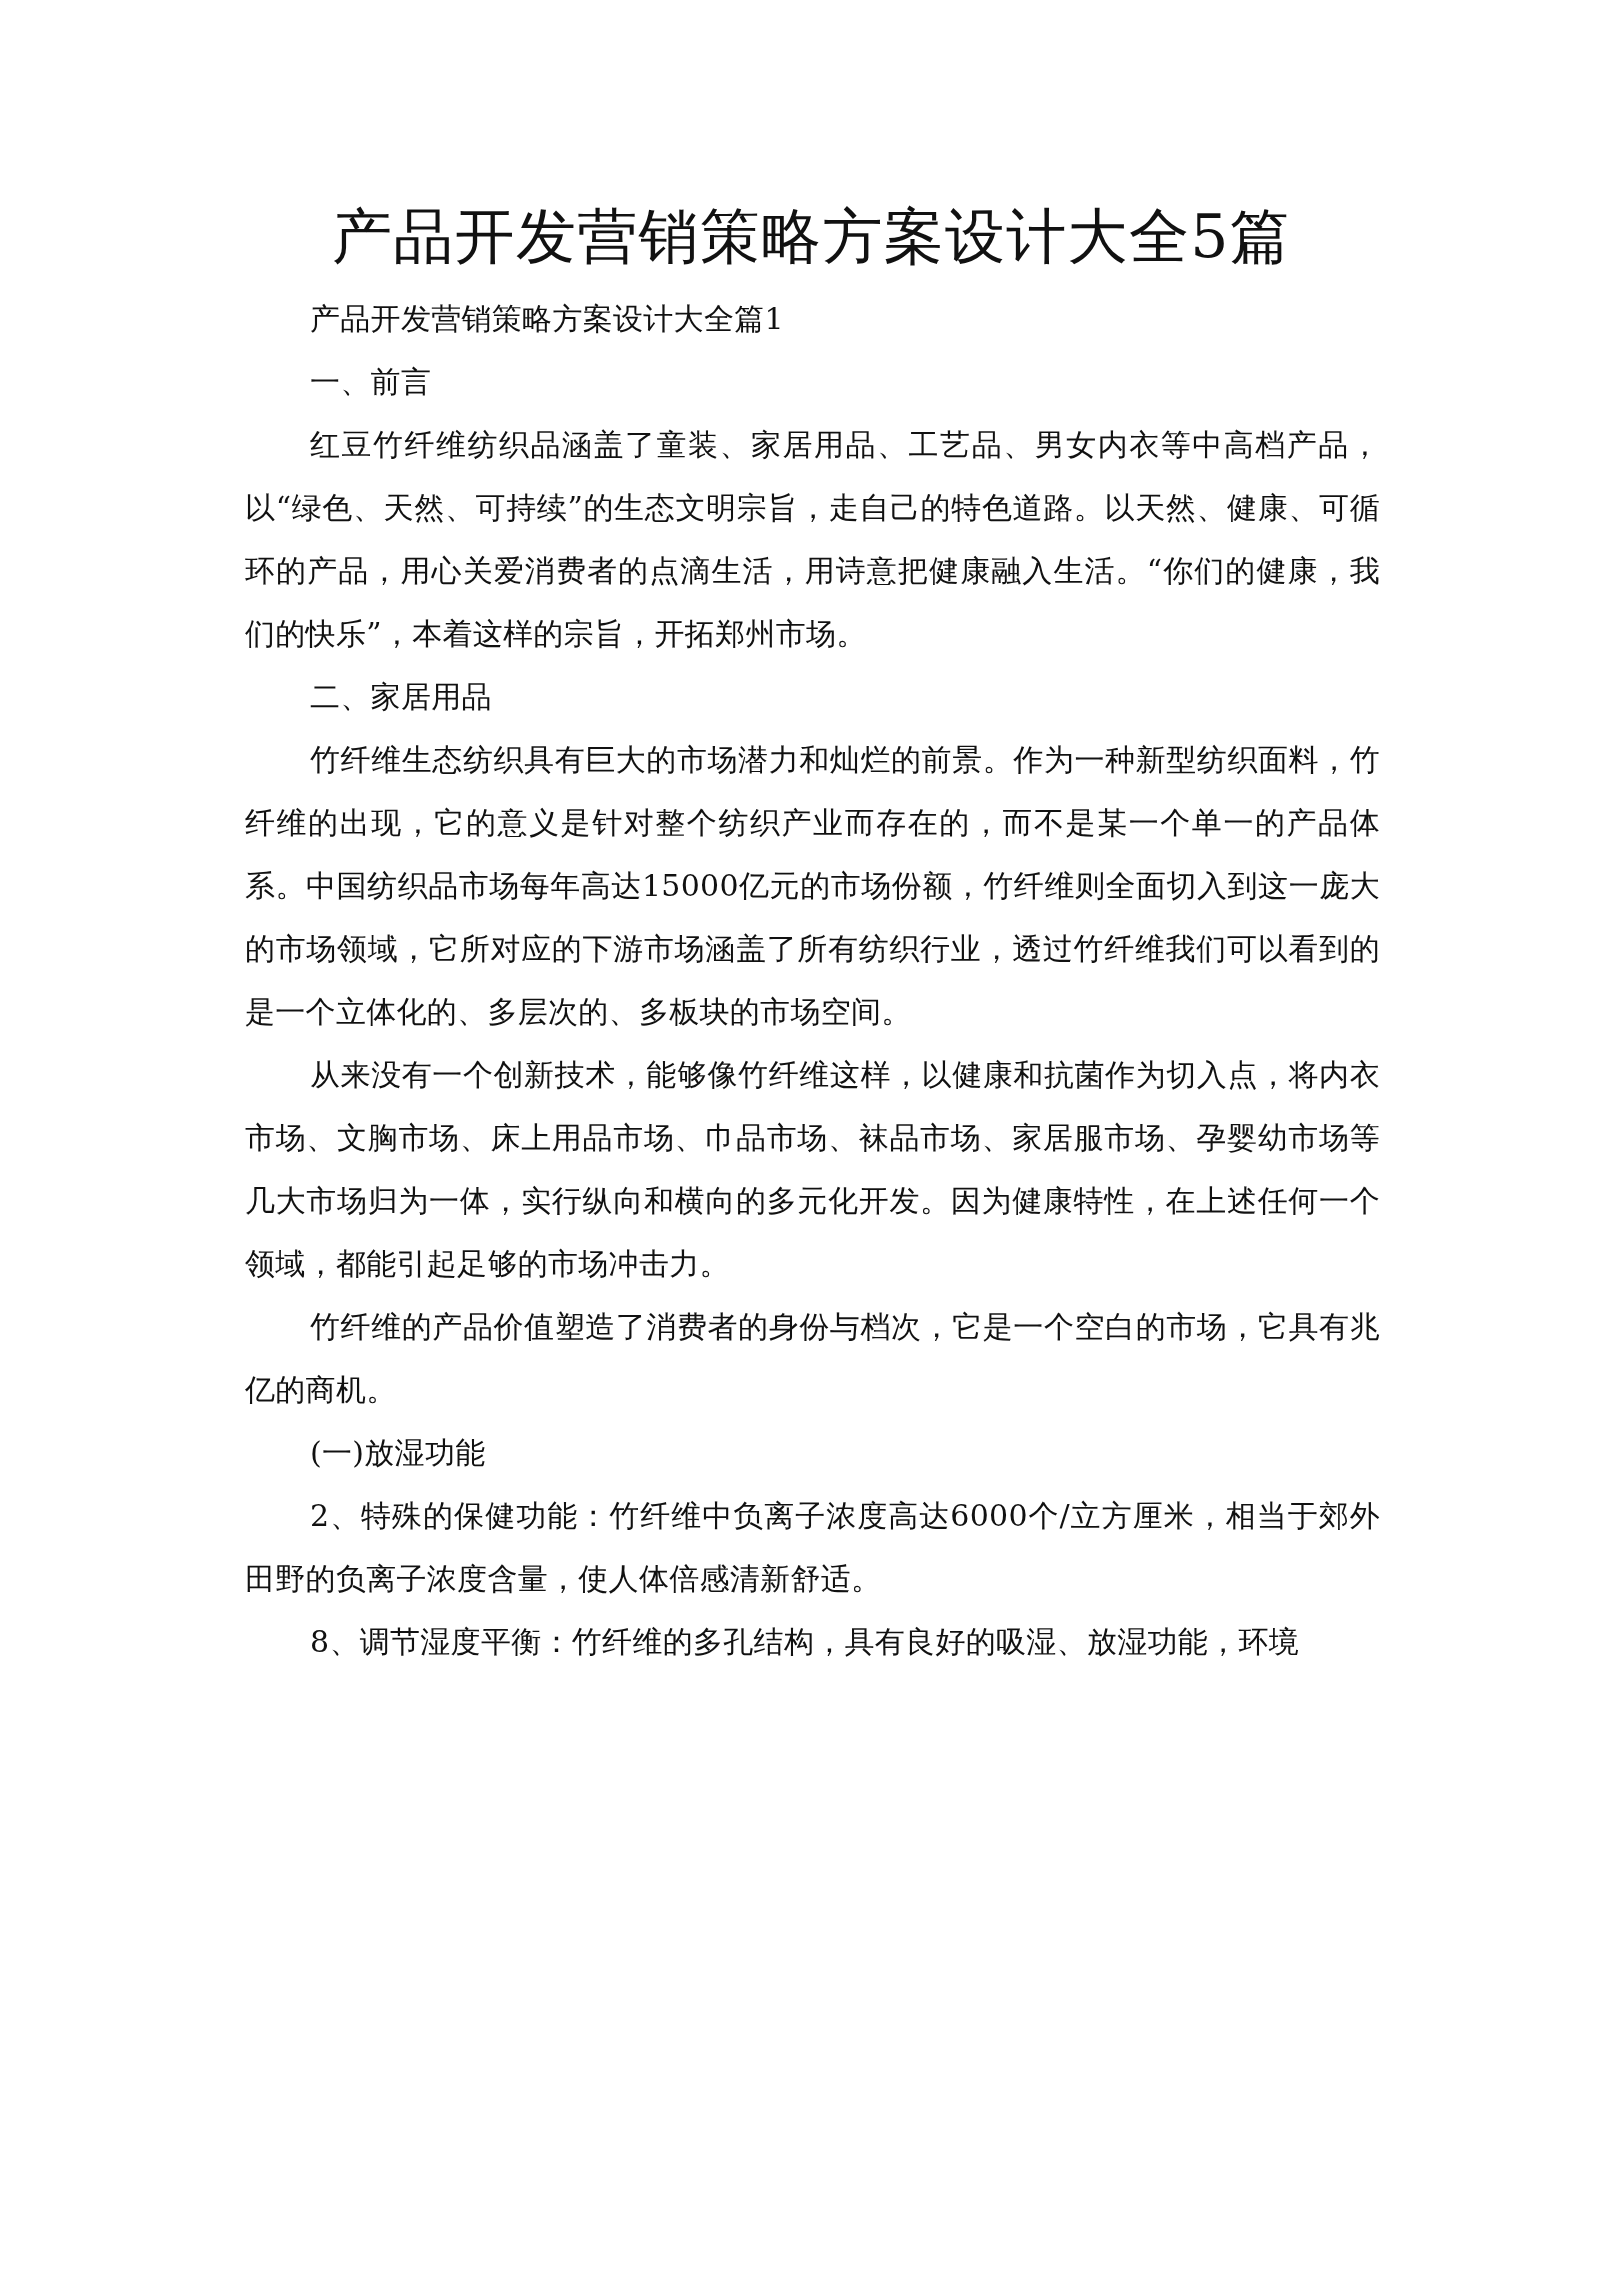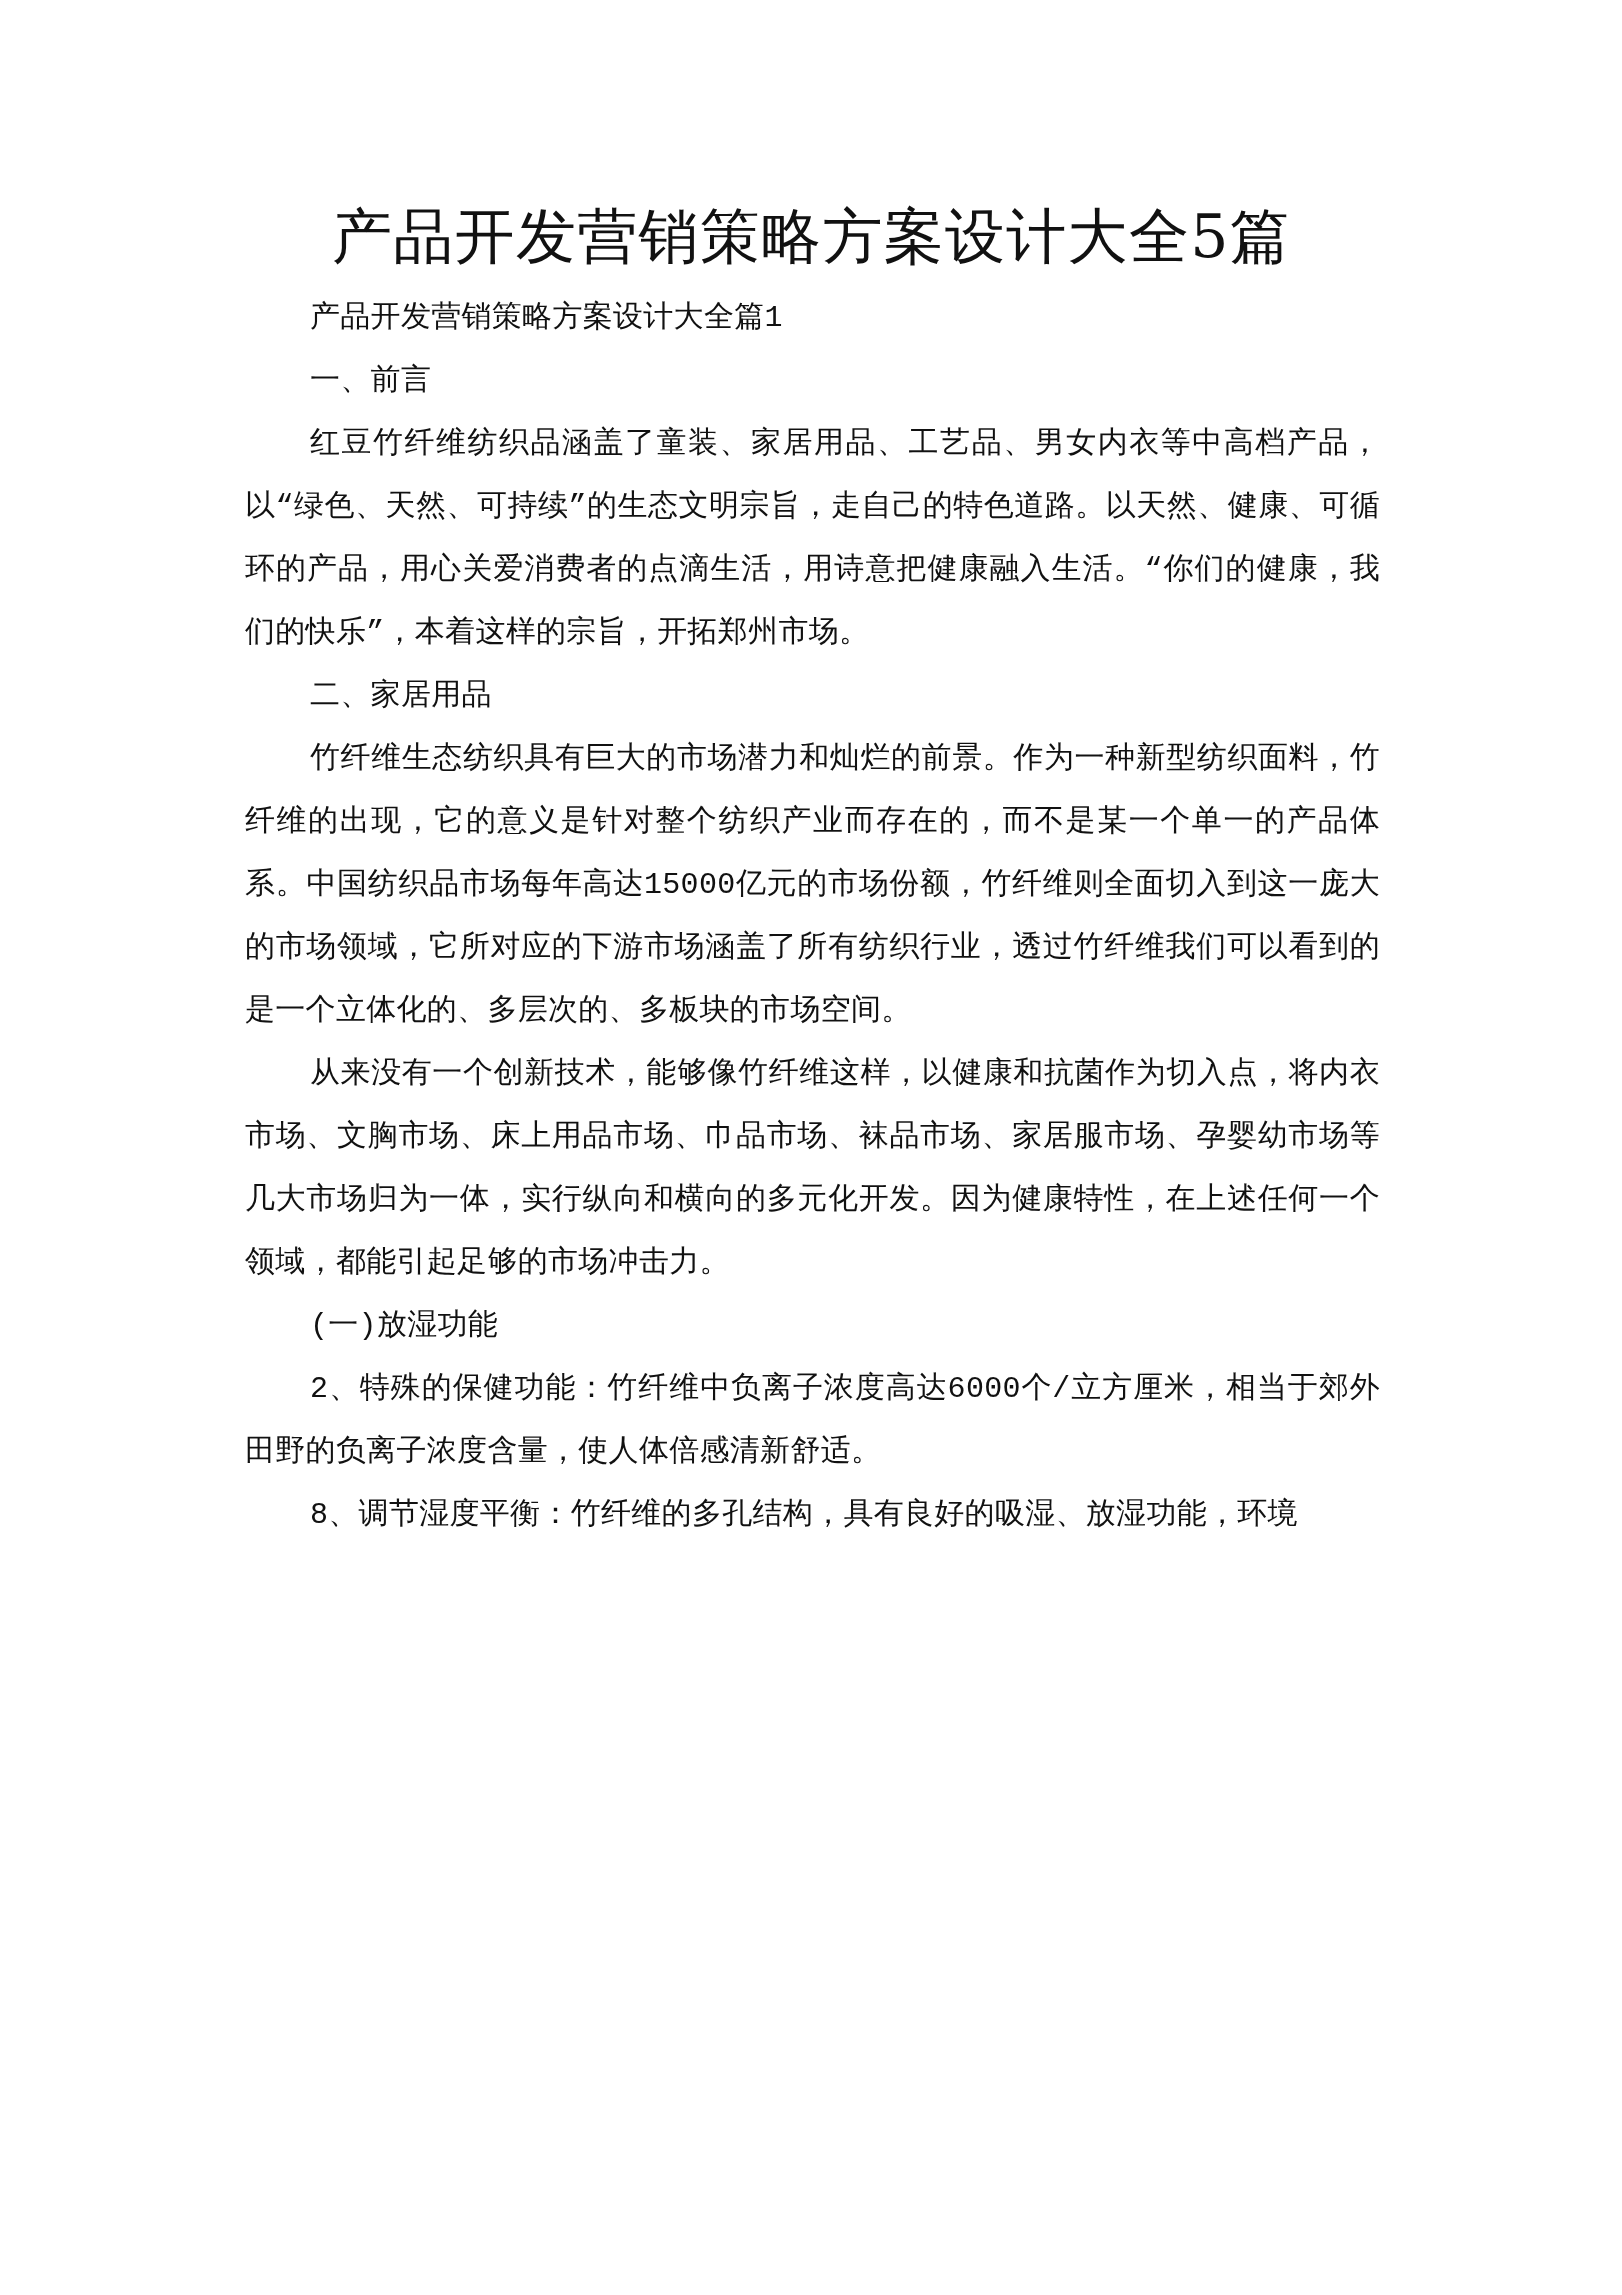--- a/index.html
+++ b/index.html
@@ -41,33 +41,33 @@
     width: 1135px;
     font-size: 30px;
     line-height: 63px;
   }
   .body p {
     margin: 0;
     text-indent: 65px;
     text-align: justify;
     text-align-last: left;
     letter-spacing: 0.3px;
-    font-family: Liberation Mono, monospace;
   }
 </style>
 </head>
 <body>
 
 <div class="page">
   <h1 class="title">产品开发营销策略方案设计大全5篇</h1>
   <div class="body">
     <p>产品开发营销策略方案设计大全篇1</p>
     <p>一、前言</p>
     <p>红豆竹纤维纺织品涵盖了童装、家居用品、工艺品、男女内衣等中高档产品，以“绿色、天然、可持续”的生态文明宗旨，走自己的特色道路。以天然、健康、可循环的产品，用心关爱消费者的点滴生活，用诗意把健康融入生活。“你们的健康，我们的快乐”，本着这样的宗旨，开拓郑州市场。</p>
     <p>二、家居用品</p>
     <p>竹纤维生态纺织具有巨大的市场潜力和灿烂的前景。作为一种新型纺织面料，竹纤维的出现，它的意义是针对整个纺织产业而存在的，而不是某一个单一的产品体系。中国纺织品市场每年高达15000亿元的市场份额，竹纤维则全面切入到这一庞大的市场领域，它所对应的下游市场涵盖了所有纺织行业，透过竹纤维我们可以看到的是一个立体化的、多层次的、多板块的市场空间。</p>
     <p>从来没有一个创新技术，能够像竹纤维这样，以健康和抗菌作为切入点，将内衣市场、文胸市场、床上用品市场、巾品市场、袜品市场、家居服市场、孕婴幼市场等几大市场归为一体，实行纵向和横向的多元化开发。因为健康特性，在上述任何一个领域，都能引起足够的市场冲击力。</p>
+    <p>竹纤维的产品价值塑造了消费者的身份与档次，它是一个空白的市场，它具有兆亿的商机。</p>
     <p>(一)放湿功能</p>
     <p>2、特殊的保健功能：竹纤维中负离子浓度高达6000个/立方厘米，相当于郊外田野的负离子浓度含量，使人体倍感清新舒适。</p>
     <p>8、调节湿度平衡：竹纤维的多孔结构，具有良好的吸湿、放湿功能，环境</p>
   </div>
 </div>
 
 
 </body></html>

